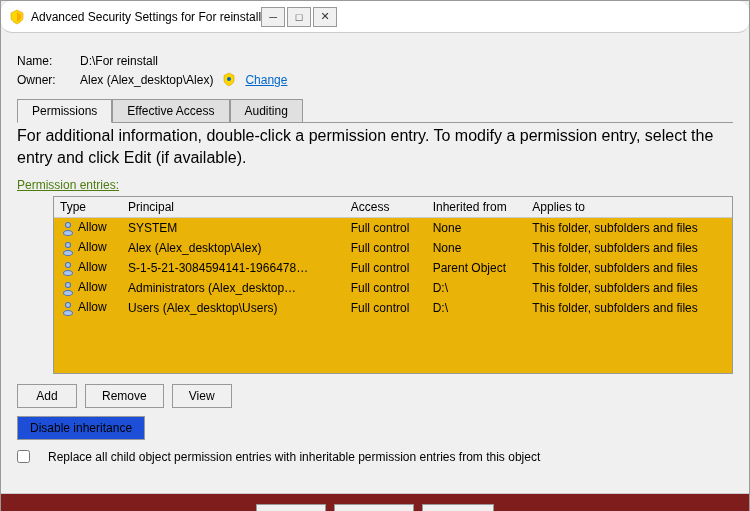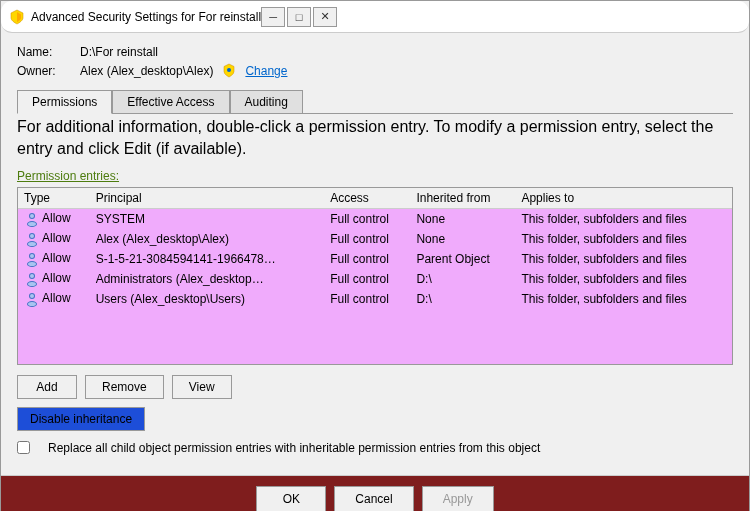--- a/index.html
+++ b/index.html
@@ -51,21 +51,21 @@
       background: #f0f0f0;
       border: 1px solid #999;
       cursor: pointer;
       font-size: 11px;
       display: flex;
       align-items: center;
       justify-content: center;
       color: #333;
     }
     .content {
-      padding: 12px 16px;
+      padding: 21px 16px;
     }
     .info-row {
       display: flex;
       align-items: center;
       margin-bottom: 4px;
       gap: 8px;
     }
     .info-label {
       width: 55px;
       font-size: 12px;
@@ -118,23 +118,24 @@
     }
     .section-label {
       margin-top: 8px;
       font-size: 12px;
       color: #4d7c0f;
       margin-bottom: 4px;
       text-decoration: underline;
     }
     .permission-table-container {
       border: 1px solid #999;
-      background: #f0abfc;
+      background: #eab308;
       height: 178px;
       overflow-y: auto;
+      margin-left: 36px;
     }
     .permission-table {
       width: 100%;
       border-collapse: collapse;
       font-size: 12px;
     }
     .permission-table thead tr {
       background: #f0f0f0;
     }
     .permission-table th {

